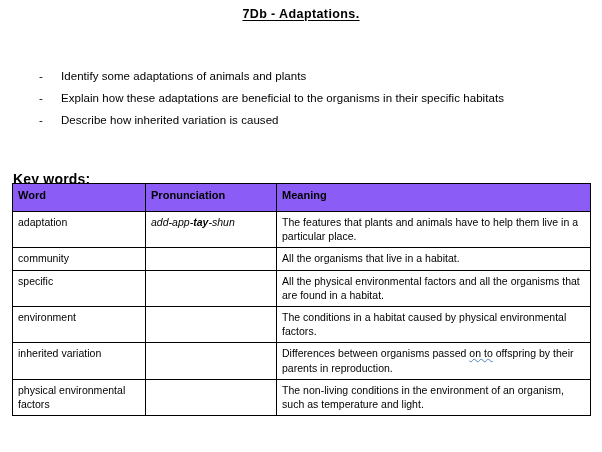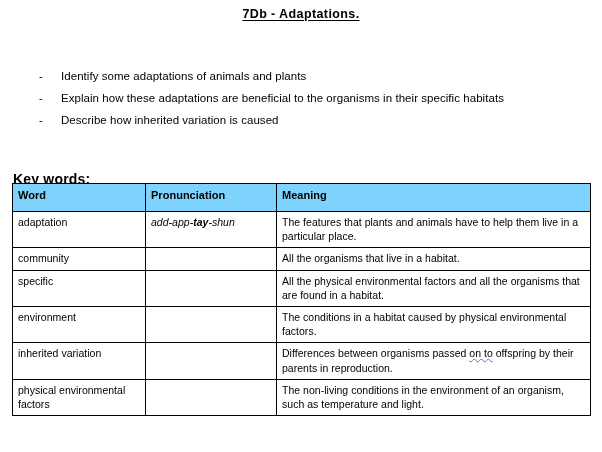--- a/index.html
+++ b/index.html
@@ -98,21 +98,21 @@
     border: 1px solid #000000;
     vertical-align: top;
     padding: 3px 5px 4px 5px;
     font-size: 10.5px;
     line-height: 14.2px;
     font-weight: normal;
     text-align: left;
     letter-spacing: 0.02px;
   }
   table.kw-table th {
-    background: #7dd3fc;
+    background: #8b5cf6;
     font-weight: bold;
     font-size: 11px;
     height: 19px;
     padding-top: 4px;
     padding-bottom: 4px;
   }
   col.c-word   { width: 133px; }
   col.c-pron   { width: 131px; }
   col.c-mean   { width: 314px; }
 

